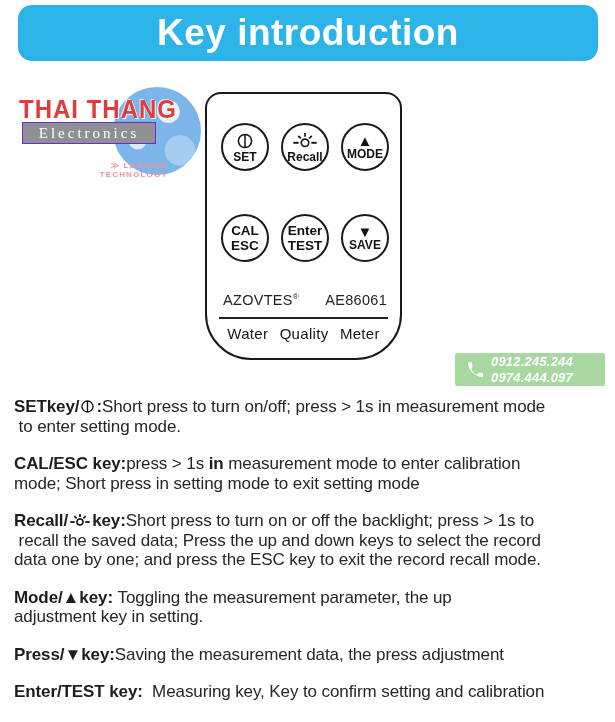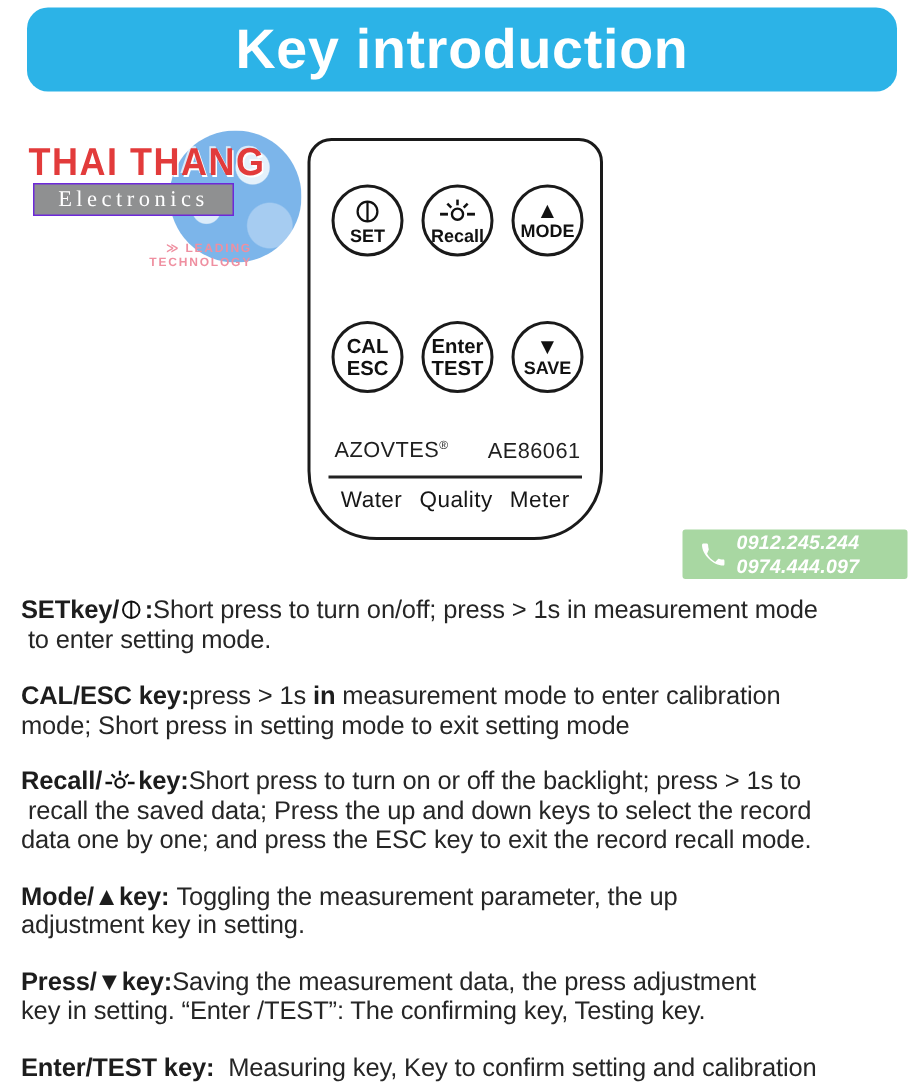--- a/index.html
+++ b/index.html
@@ -184,17 +184,17 @@
         <circle cx="12" cy="10.2" r="3.5" fill="none" stroke="#111" stroke-width="1.7"></circle>
         <line x1="1" y1="10.2" x2="6" y2="10.2" stroke="#111" stroke-width="2"></line>
         <line x1="18" y1="10.2" x2="23" y2="10.2" stroke="#111" stroke-width="2"></line>
         <line x1="12" y1="1" x2="12" y2="4.6" stroke="#111" stroke-width="1.8"></line>
         <line x1="5.6" y1="3.6" x2="8.1" y2="6.1" stroke="#111" stroke-width="1.8"></line>
         <line x1="18.4" y1="3.6" x2="15.9" y2="6.1" stroke="#111" stroke-width="1.8"></line>
       </svg><span class="b">key:</span><span>Short press to turn on or off the backlight; press &gt; 1s to</span><br><span>&nbsp;recall the saved data; Press the up and down keys to select the record</span><br><span>data one by one; and press the ESC key to exit the record recall mode.</span></p>
 
   <p><span class="b">Mode/▲key:</span><span>&nbsp;Toggling the measurement parameter, the up</span><br><span>adjustment key in setting.</span></p>
 
-  <p><span class="b">Press/▼key:</span><span>Saving the measurement data, the press adjustment</span><br><span>key in setting. “Enter /TEST”: The confirming key, Testing key.</span></p>
+  <p><span class="b">Press/▼key:</span><span>Saving the measurement data, the press adjustment</span><br></p>
 
   <p><span class="b">Enter/TEST key:</span><span>&nbsp;&nbsp;Measuring key, Key to confirm setting and calibration</span></p>
 
 </div>
 
 </body></html>

